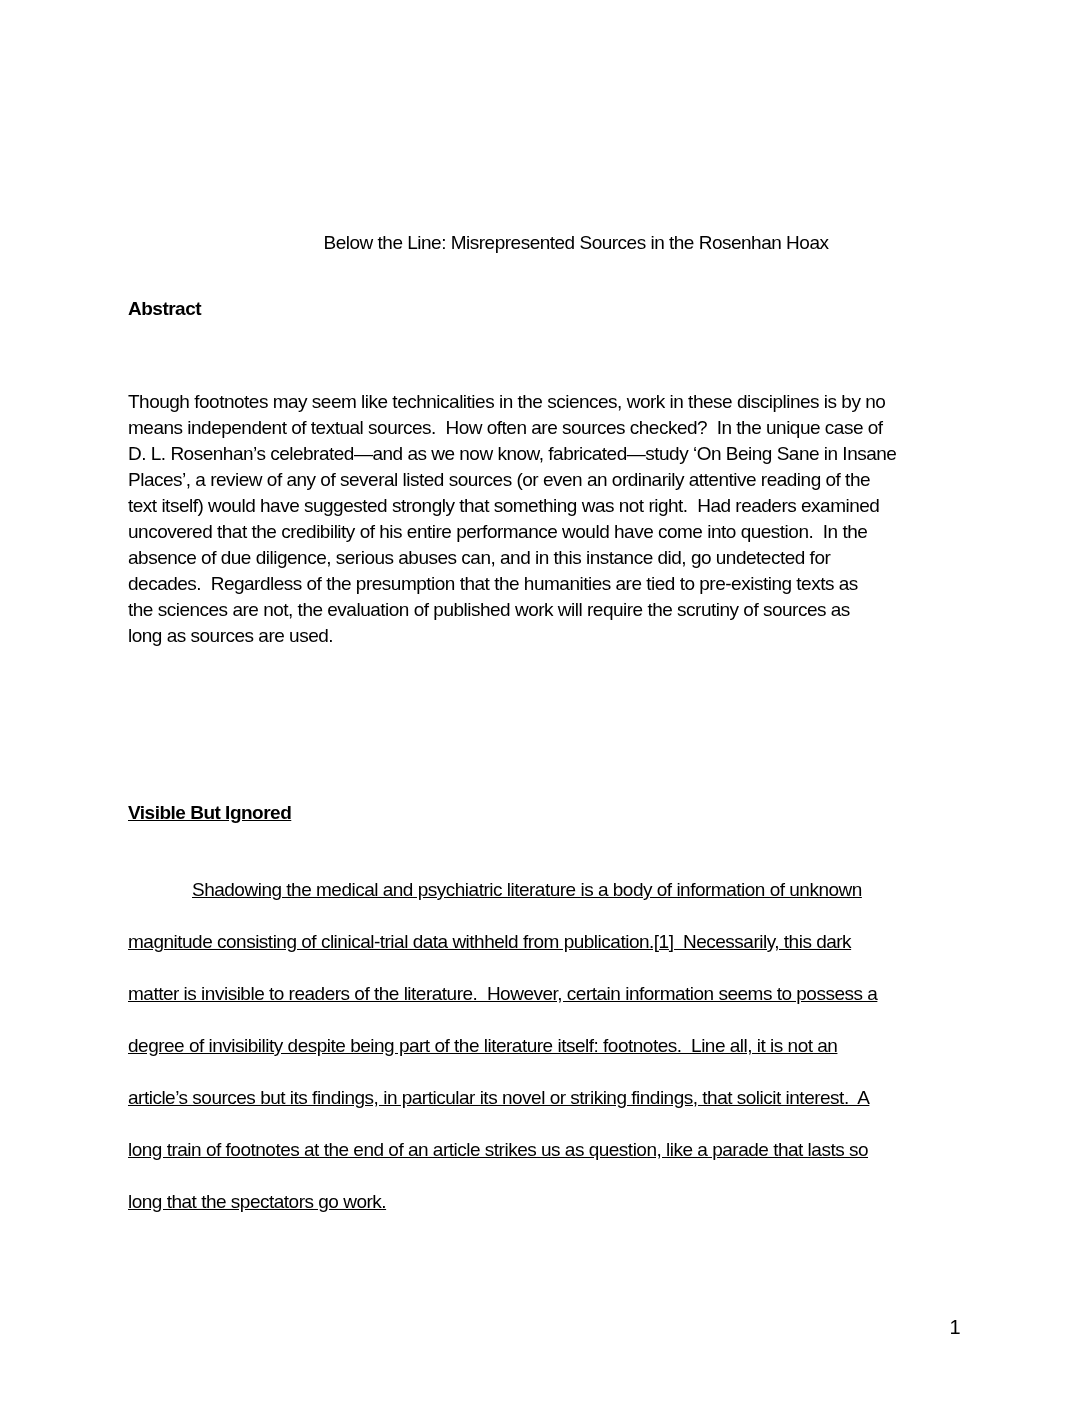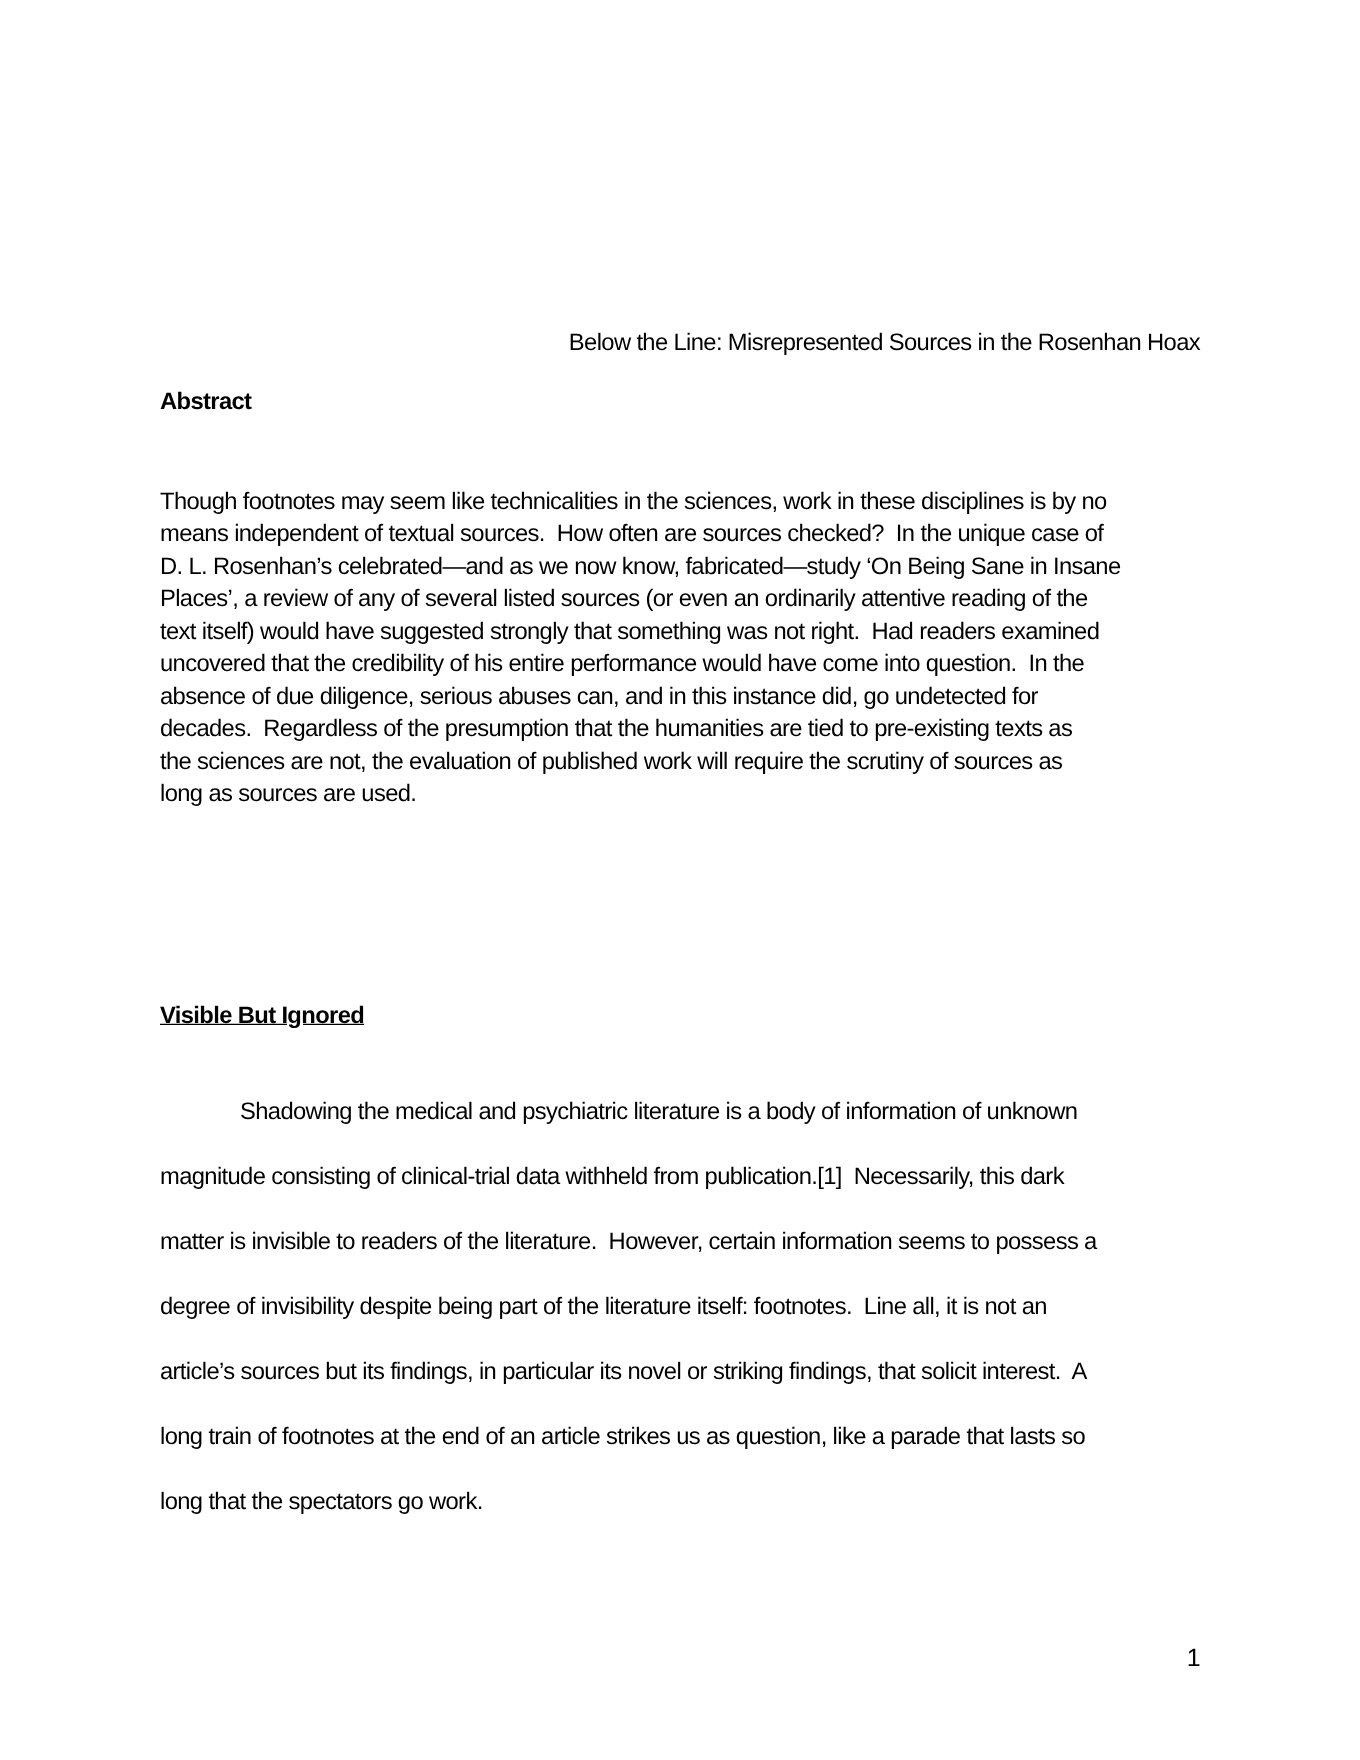--- a/index.html
+++ b/index.html
@@ -18,47 +18,47 @@
     letter-spacing: -0.5px;
     overflow: hidden;
   }
   .doc-title {
     position: absolute;
     top: 230px;
     left: 128px;
     width: 832px;
     box-sizing: border-box;
     padding-left: 64px;      
-    text-align: right;
+    text-align: center;
     line-height: 26px;
     white-space: pre;
-    margin-top: 32px;
   }
   .section-heading {
     position: absolute;
     left: 128px;
     width: 832px;
     font-weight: bold;
     line-height: 26px;
     white-space: pre;
   }
-  #heading-abstract { top: 309px; }
+  #heading-abstract { top: 296px; }
   #heading-visible  { top: 800px; text-decoration: underline; }
   .paragraph {
     position: absolute;
     left: 128px;
     width: 832px;
   }
   #para-abstract {
     top: 389px;
     line-height: 26px;
   }
   #para-visible {
     top: 864px;
     line-height: 52px;
+    text-decoration: underline;
   }
   .paragraph .line {
     white-space: pre;
   }
   #para-visible .line:first-child {
     text-indent: 64px;       
   }
   .page-number {
     position: absolute;
     top: 1314px;

